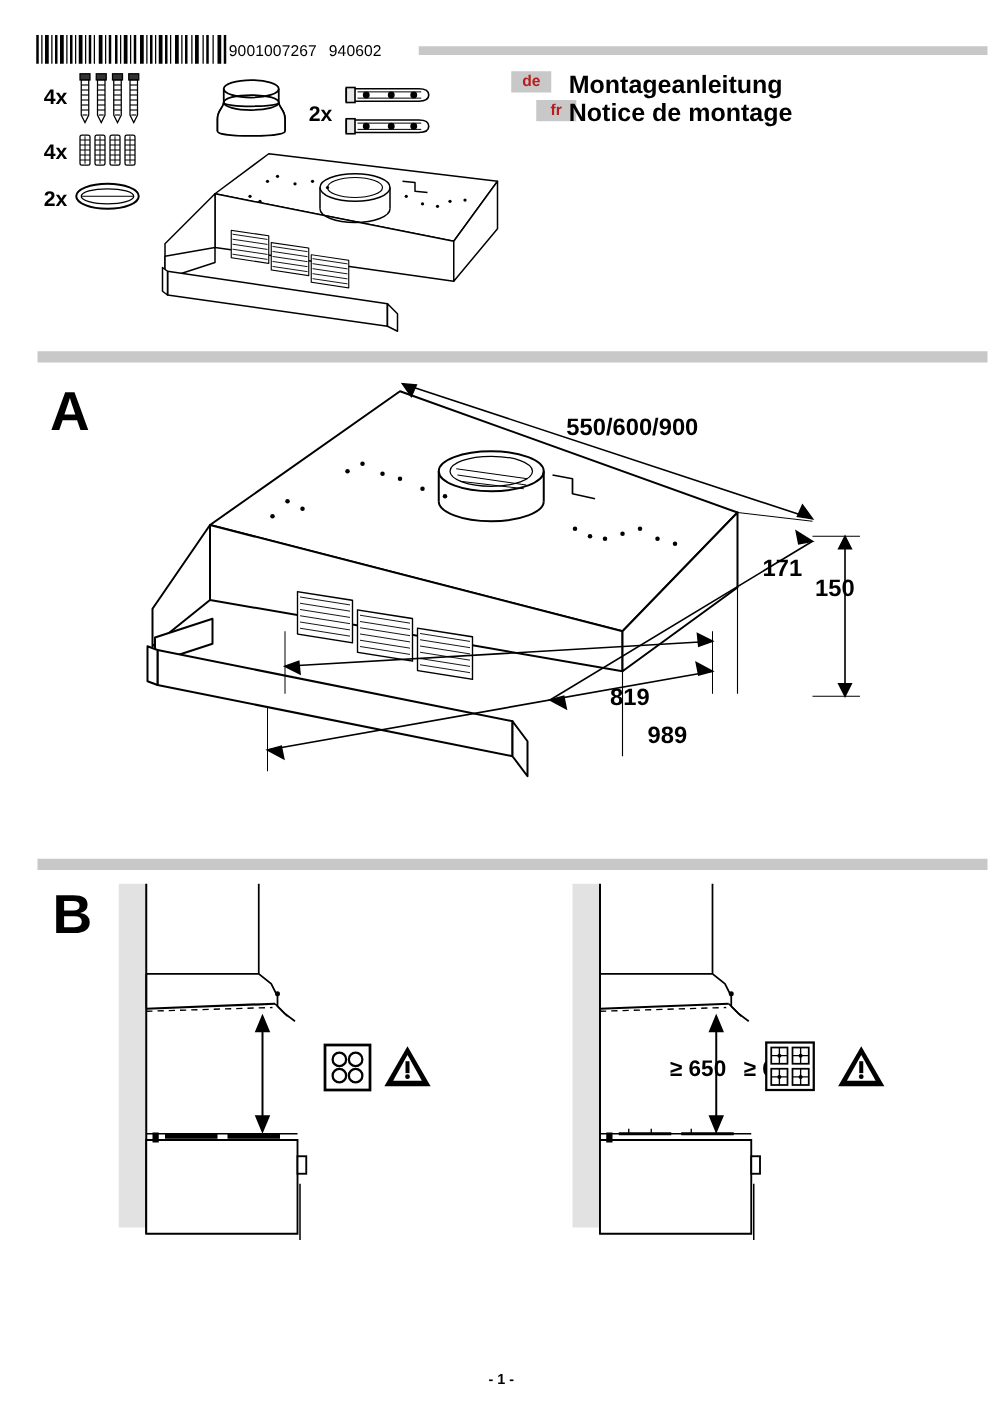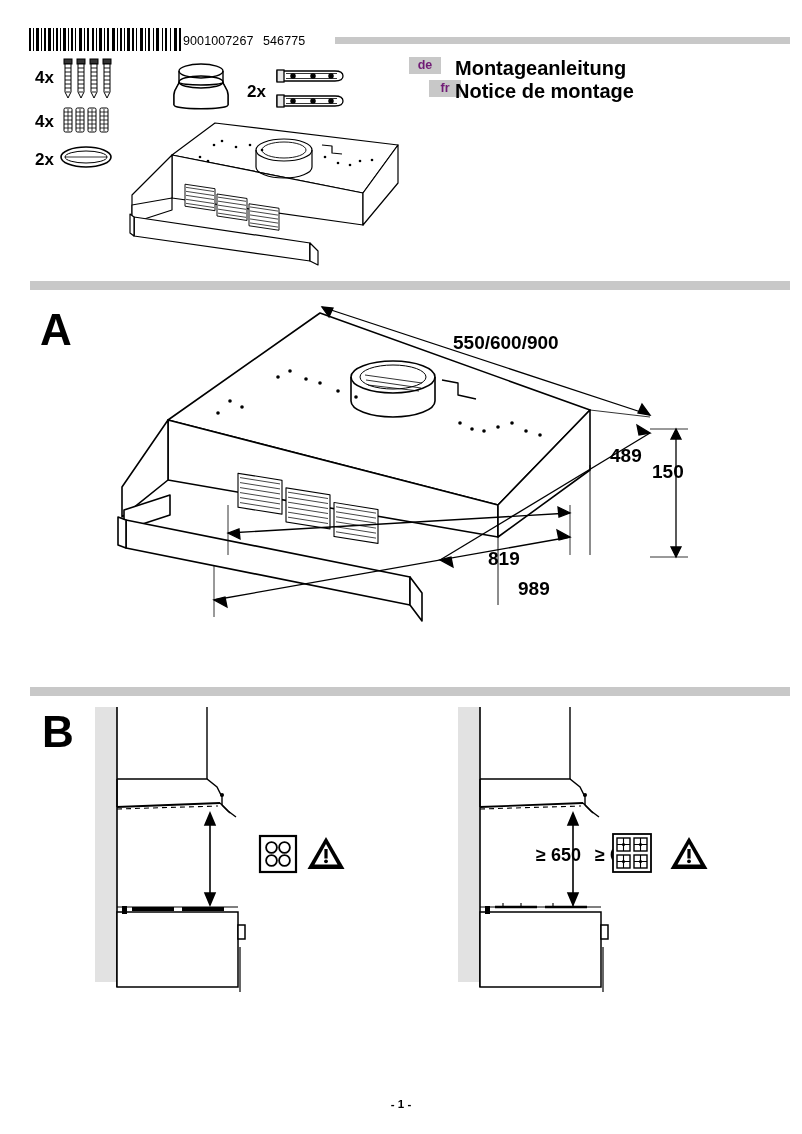--- a/index.html
+++ b/index.html
@@ -52,21 +52,21 @@
     position: absolute;
     font-size: 12.5px;
     letter-spacing: 0.1px;
     white-space: nowrap;
   }
   .lang-badge {
     position: absolute;
     width: 32px;
     height: 17px;
     background: #c8c8c8;
-    color: #701a75;
+    color: #b91c1c;
     font-size: 12.5px;
     font-weight: bold;
     text-align: center;
     line-height: 17px;
   }
   .lang-title {
     position: absolute;
     font-size: 20px;
     font-weight: bold;
     white-space: nowrap;
@@ -131,21 +131,21 @@
           <rect x="134" y="1" width="1" height="23"></rect>
         <rect x="137" y="1" width="2" height="23"></rect>
           <rect x="142" y="1" width="1" height="23"></rect>
         <rect x="146" y="1" width="3" height="23"></rect>
           <rect x="151" y="1" width="2" height="23"></rect>
       </g>
     </svg>
   </div>
 
   <div class="barcode-num" style="left:183px; top:34px;">9001007267</div>
-  <div class="barcode-num" style="left:263px; top:34px;">546775</div>
+  <div class="barcode-num" style="left:263px; top:34px;">940602</div>
 
   <div class="divider" style="left:335px; top:37px; width:455px; height:7px;"></div>
 
   <div class="lang-badge" style="left:409px; top:57px;">de</div>
   <div class="lang-title" style="left:455px; top:57px;">Montageanleitung</div>
 
   <div class="lang-badge" style="left:409px; top:80px;margin-left:20px;">fr</div>
   <div class="lang-title" style="left:455px; top:80px;">Notice de montage</div>
 
   <div class="qty" style="left:35px; top:68px;">4x</div>
@@ -427,21 +427,21 @@
         <path d="M460 232 l-11 3 l-2 -10 Z" fill="#000"></path>
 
         <path d="M104 260 L104 312" stroke-width="0.8"></path>
         <path d="M118 200 L118 250" stroke-width="0.8"></path>
         <path d="M460 200 L460 250" stroke-width="0.8"></path>
       </g>
     </svg>
   </div>
 
   <div class="dim-label" style="left:443px; top:332px;">550/600/900</div>
-  <div class="dim-label" style="left:600px; top:445px;">489</div>
+  <div class="dim-label" style="left:600px; top:445px;">171</div>
   <div class="dim-label" style="left:642px; top:461px;">150</div>
   <div class="dim-label" style="left:478px; top:548px;">819</div>
   <div class="dim-label" style="left:508px; top:578px;">989</div>
 
   <div class="divider" style="left:30px; top:687px; width:760px;"></div>
 
   <div class="section-letter" style="left:42px; top:710px;">B</div>
 
   <div class="wall-band" style="left:95px; top:707px; width:22px; height:275px;"></div>
   <div class="abs" style="left:110px; top:707px;">

